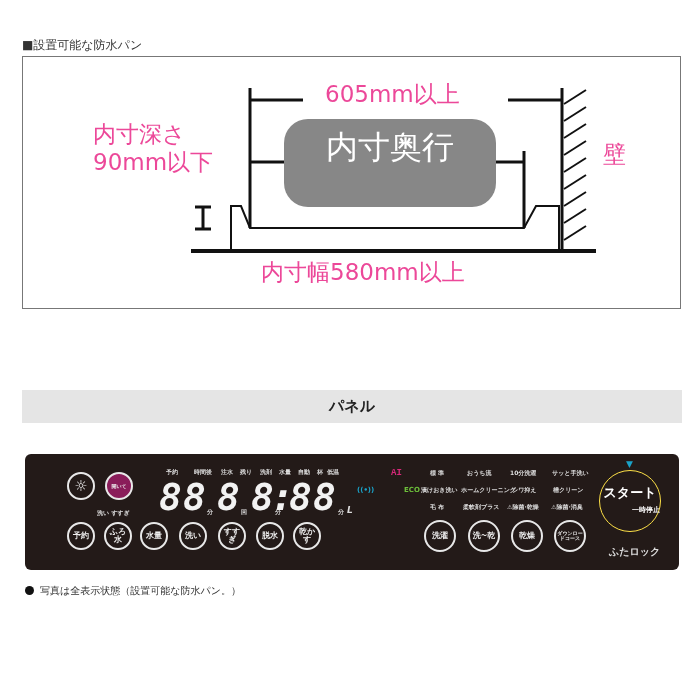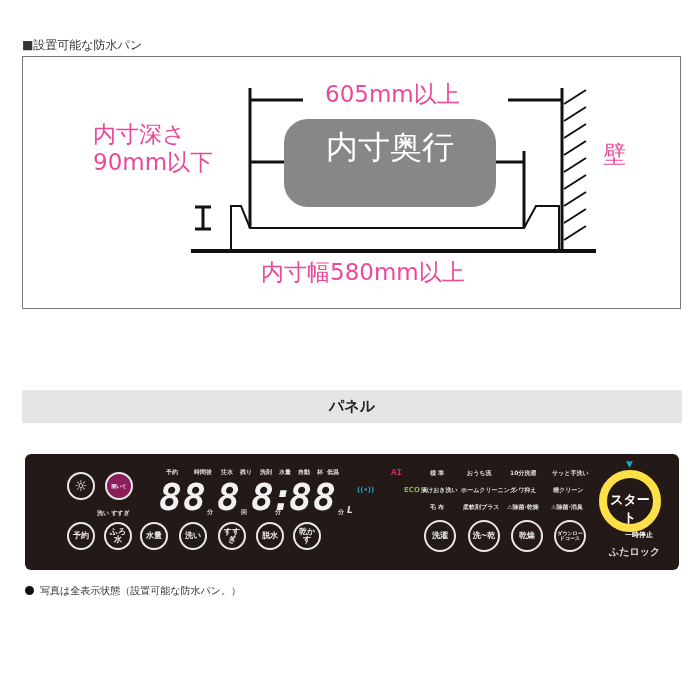--- a/index.html
+++ b/index.html
@@ -14,21 +14,21 @@
   .pill { position: absolute; left: 261px; top: 62px; width: 212px; height: 88px; background: #878787; border-radius: 24px; color: #fff; text-align: center; font-size: 32px; line-height: 1.3; padding-top: 8px; }
 
   .panel-header { position: absolute; left: 22px; top: 390px; width: 660px; height: 33px; background: #e5e5e5; text-align: center; font-size: 15px; font-weight: bold; line-height: 33px; color: #222; }
 
   .panel { position: absolute; left: 25px; top: 454px; width: 654px; height: 116px; background: #231a18; border-radius: 6px; }
   .cbtn { position: absolute; width: 28px; height: 28px; border: 2px solid #e8e8e8; border-radius: 50%; color: #eee; font-size: 8px; font-weight: bold; display: flex; align-items: center; justify-content: center; text-align: center; line-height: 1; }
   .cbtn.big { width: 32px; height: 32px; font-size: 8px; }
   .tiny { position: absolute; color: #ddd; font-size: 6px; font-weight: bold; white-space: nowrap; }
   .seg { position: absolute; color: #f2f2f2; font-family: "DejaVu Sans Mono", monospace; font-style: italic; font-weight: bold; font-size: 38px; letter-spacing: 1px; line-height: 1; }
   .unit { position: absolute; color: #ddd; font-size: 6px; font-weight: bold; }
-  .start { position: absolute; left: 574px; top: 16px; width: 62px; height: 62px; border: 8px solid #fde047; border-radius: 50%; color: #fff; text-align: center; }
+  .start { position: absolute; left: 574px; top: 16px; width: 62px; height: 62px; border: 1px solid #fde047; border-radius: 50%; color: #fff; text-align: center; }
   .start .l1 { display: block; font-size: 13px; font-weight: bold; margin-top: 13px; }
   .start .l2 { display: block; font-size: 7px; font-weight: bold; margin-top: 3px; text-align: right; }
 
   .note { position: absolute; left: 25px; top: 584px; font-size: 10px; color: #333; }
   .note .dot { display: inline-block; width: 9px; height: 9px; background: #111; border-radius: 50%; margin-right: 6px; vertical-align: -1px; }
 </style>
 </head>
 <body>
 
 <div class="section-title">■設置可能な防水パン</div>

